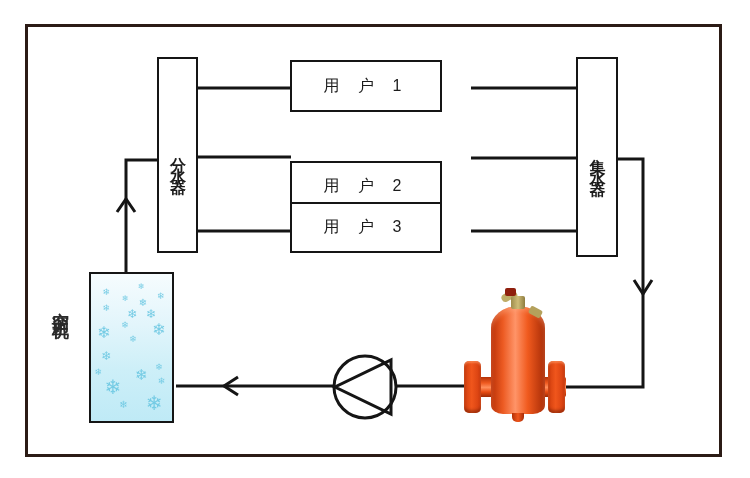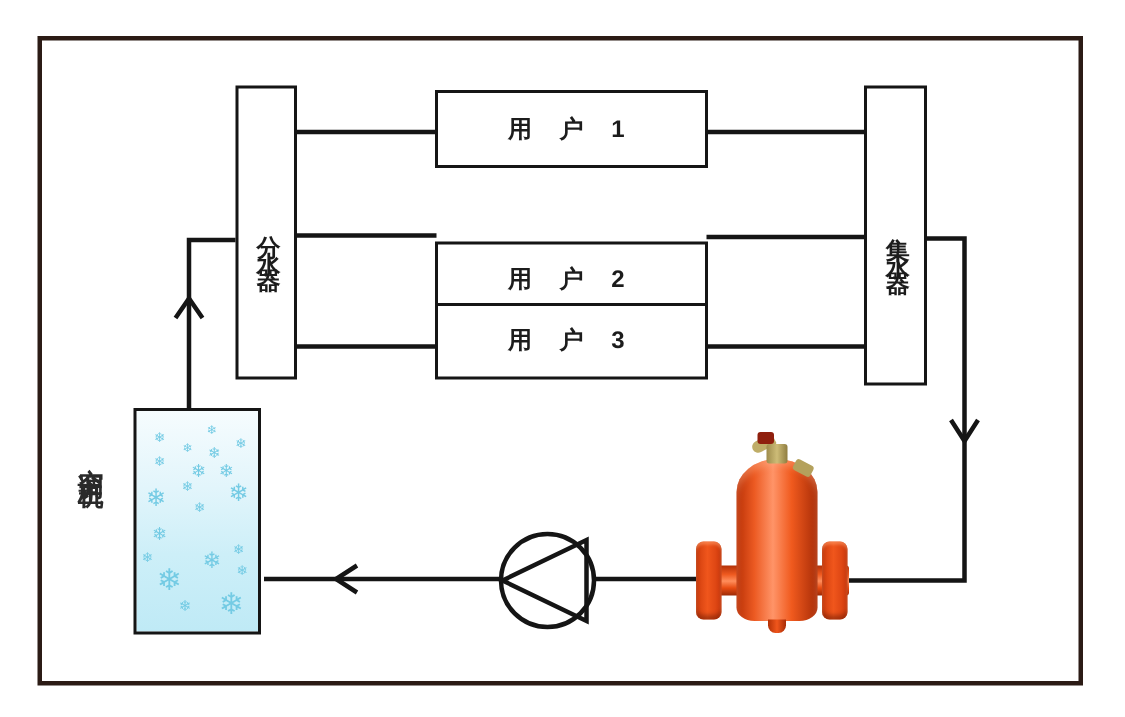--- a/index.html
+++ b/index.html
@@ -25,22 +25,22 @@
     display:flex; align-items:center; justify-content:center;
     color:#1c1c1c;
   }
   .vheader {
     writing-mode:vertical-rl; text-orientation:upright;
     font-size:16px; font-weight:600; letter-spacing:11px;
     padding-top:11px;
   }
   .distributor { left:157px; top:57px;  width:41px; height:196px; border-width:2.5px; }
   .collector   { left:576px; top:57px;  width:42px; height:200px; border-width:2.5px; }
-  .user-box    { left:290px; width:182px; height:52px; border-width:2.5px;
-                 font-size:16px; font-weight:700; letter-spacing:7px; }
+  .user-box    { left:290px; width:152px; height:52px; border-width:2.5px;
+                 font-size:16px; font-weight:400; letter-spacing:7px; }
   .user-1 { top:60px; }
   .user-2 { top:133px; height:51px;margin-top:28px; }
   .user-3 { top:202px; height:51px; }
 
   .chiller {
     position:absolute; left:89px; top:272px; width:85px; height:151px;
     border:2.5px solid #151515;
     background:linear-gradient(to bottom,#f6fcfe 0%,#e2f5fb 35%,#cdeff8 65%,#bfeaf6 100%);
     overflow:hidden;
   }

